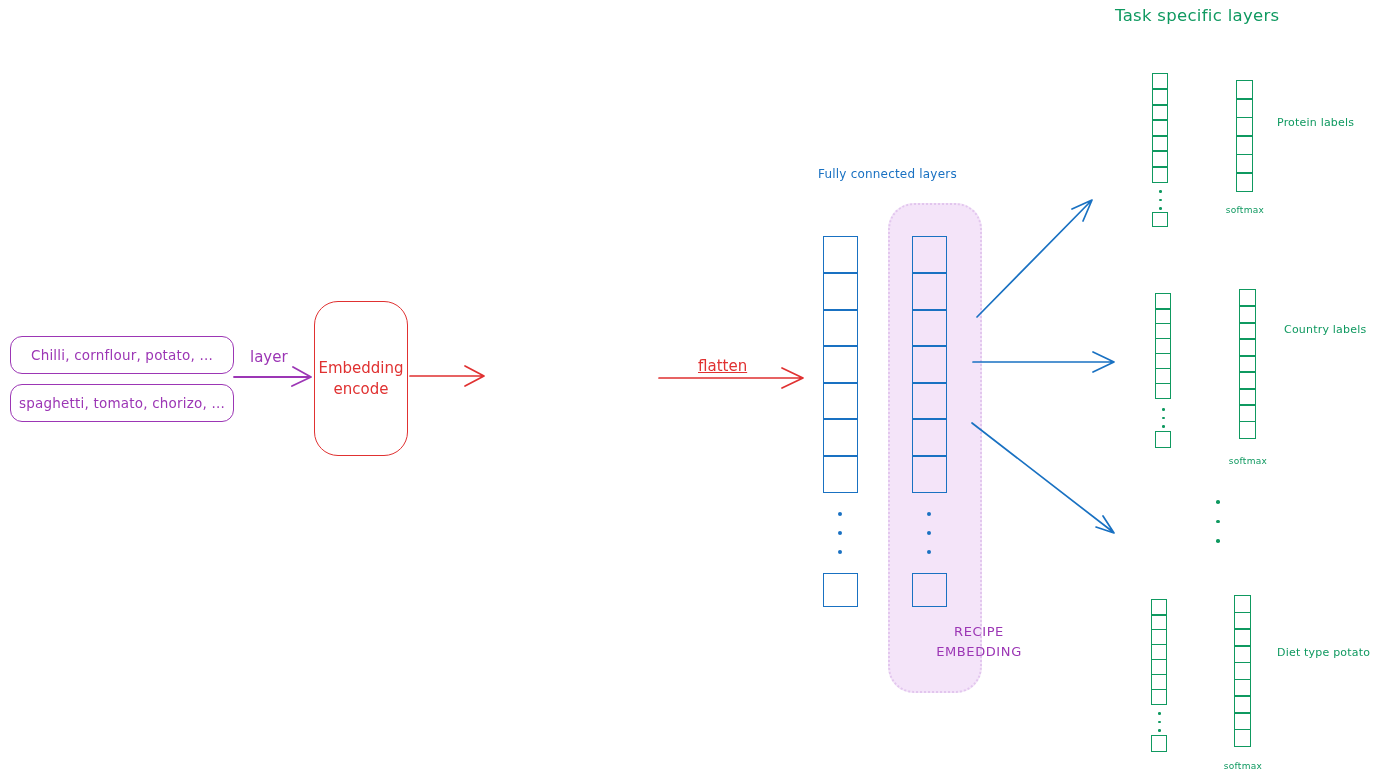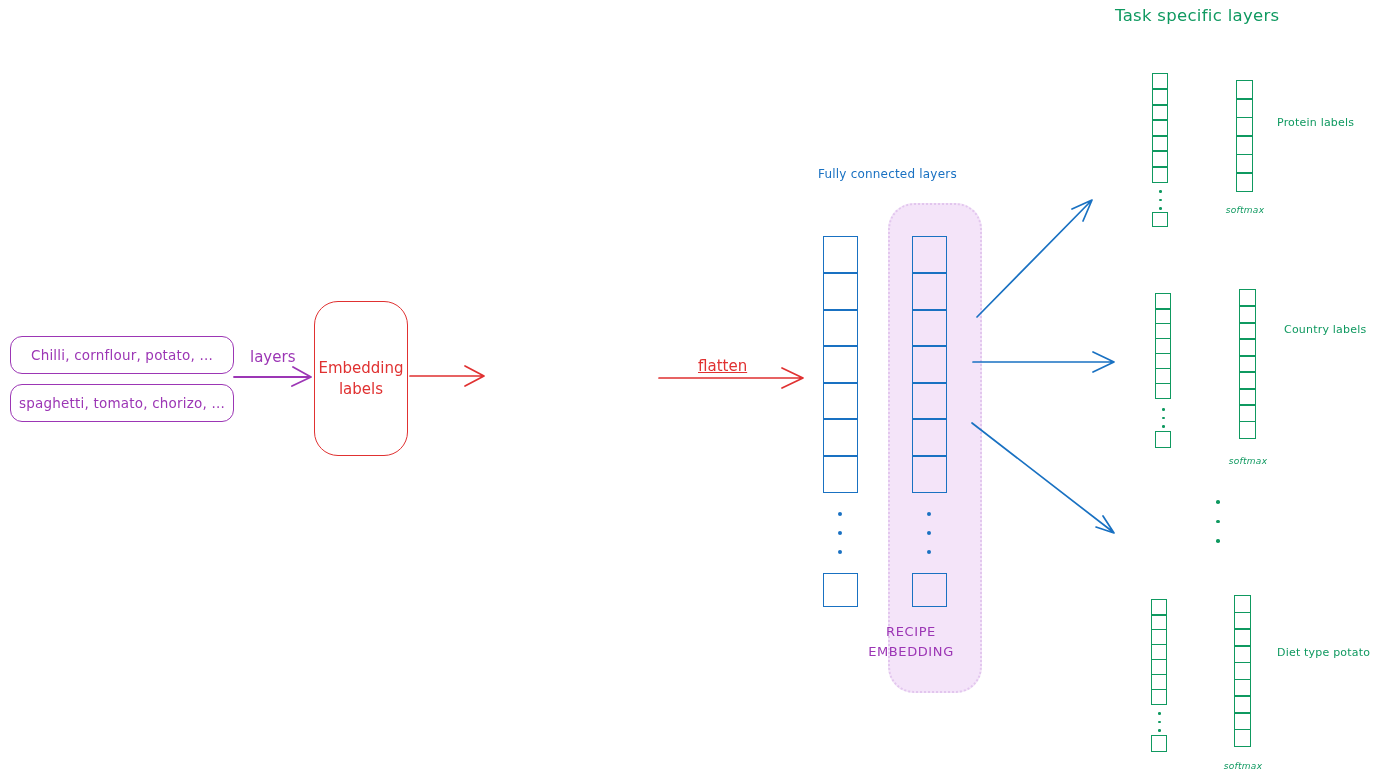--- a/index.html
+++ b/index.html
@@ -45,21 +45,21 @@
   .cell-blue{border:1.8px solid var(--blue);}
   .cell-green{border:1.4px solid var(--green);}
 
   
   .dotcol{display:flex;flex-direction:column;align-items:center;}
   .dotcol .dot{border-radius:50%;}
   .dotcol.blue .dot{width:4px;height:4px;background:var(--blue);margin-bottom:15px;}
   .dotcol.green-sm .dot{width:2.5px;height:2.5px;background:var(--green);margin-bottom:6px;}
   .dotcol.green-lg .dot{width:3.5px;height:3.5px;background:var(--green);margin-bottom:16px;}
 
-  .softmax-label{font-size:9px;text-align:center;letter-spacing:.3px;font-style:italic;}
+  .softmax-label{font-size:9px;text-align:center;letter-spacing:.3px;}
   .task-label{font-size:11px;letter-spacing:.2px;}
   .recipe-label{
     font-size:13px;line-height:1.5;text-align:center;letter-spacing:.6px;font-weight:500;
   }
   svg.arrows{position:absolute;left:0;top:0;z-index:3;pointer-events:none;}
   .z1{z-index:1}
 </style>
 </head>
 <body>
 
@@ -77,26 +77,26 @@
     <path d="M973 362 L1113 362 M1093 352 L1114 362 L1093 372" stroke-width="1.7" style="stroke:var(--blue)"></path>
     <path d="M972 423 L1113 532 M1096 527 L1114 533 L1103 516" stroke-width="1.7" style="stroke:var(--blue)"></path>
   </svg>
 
   <div class="abs ing-box" style="left:10px;top:384px;width:224px;height:38px;">
     <span class="nowrap">spaghetti, tomato, chorizo, ...</span>
   </div>
   <div class="abs ing-box" style="left:10px;top:336px;width:224px;height:38px;">
     <span class="nowrap">Chilli, cornflour, potato, ...</span>
   </div>
-  <div class="abs purple-text nowrap" style="left:250px;top:348px;font-size:15px;">layers</div>
+  <div class="abs purple-text nowrap" style="left:250px;top:348px;font-size:15px;">layer</div>
 
   <div class="abs red-box" style="left:314px;top:301px;width:94px;height:155px;border-radius:24px;">
     <div>
       <div>Embedding</div>
-      <div>labels</div>
+      <div>encode</div>
     </div>
   </div>
 
 
   <div class="abs red-text nowrap" style="left:698px;top:357px;font-size:15px;">flatten</div>
 
   <div class="abs blue-text nowrap" style="left:818px;top:167px;font-size:12px;letter-spacing:.2px;">Fully connected layers</div>
 
   <div class="abs pink-region" style="left:888px;top:203px;width:94px;height:490px;"></div>
 
@@ -126,21 +126,21 @@
   </div>
   <div class="abs dotcol blue z1" style="left:927px;top:512px;">
     <div class="dot"></div>
       <div class="dot"></div>
       <div class="dot"></div>
   </div>
 
   <div class="abs cell-blue z1" style="left:823px;top:573px;width:35px;height:34px;"></div>
   <div class="abs cell-blue z1" style="left:912px;top:573px;width:35px;height:34px;"></div>
 
-  <div class="abs purple-text recipe-label z1" style="left:860px;top:622px;width:102px;">
+  <div class="abs purple-text recipe-label z1" style="left:928px;top:622px;width:102px;">
     <div>RECIPE</div>
     <div>EMBEDDING</div>
   </div>
 
   <div class="abs green-text nowrap" style="left:1115px;top:6px;font-size:16.5px;letter-spacing:.3px;">Task specific layers</div>
 
   <div class="abs vcol green" style="left:1152px;top:73px;width:16px;height:110px;">
       <div></div>
       <div></div>
       <div></div>

